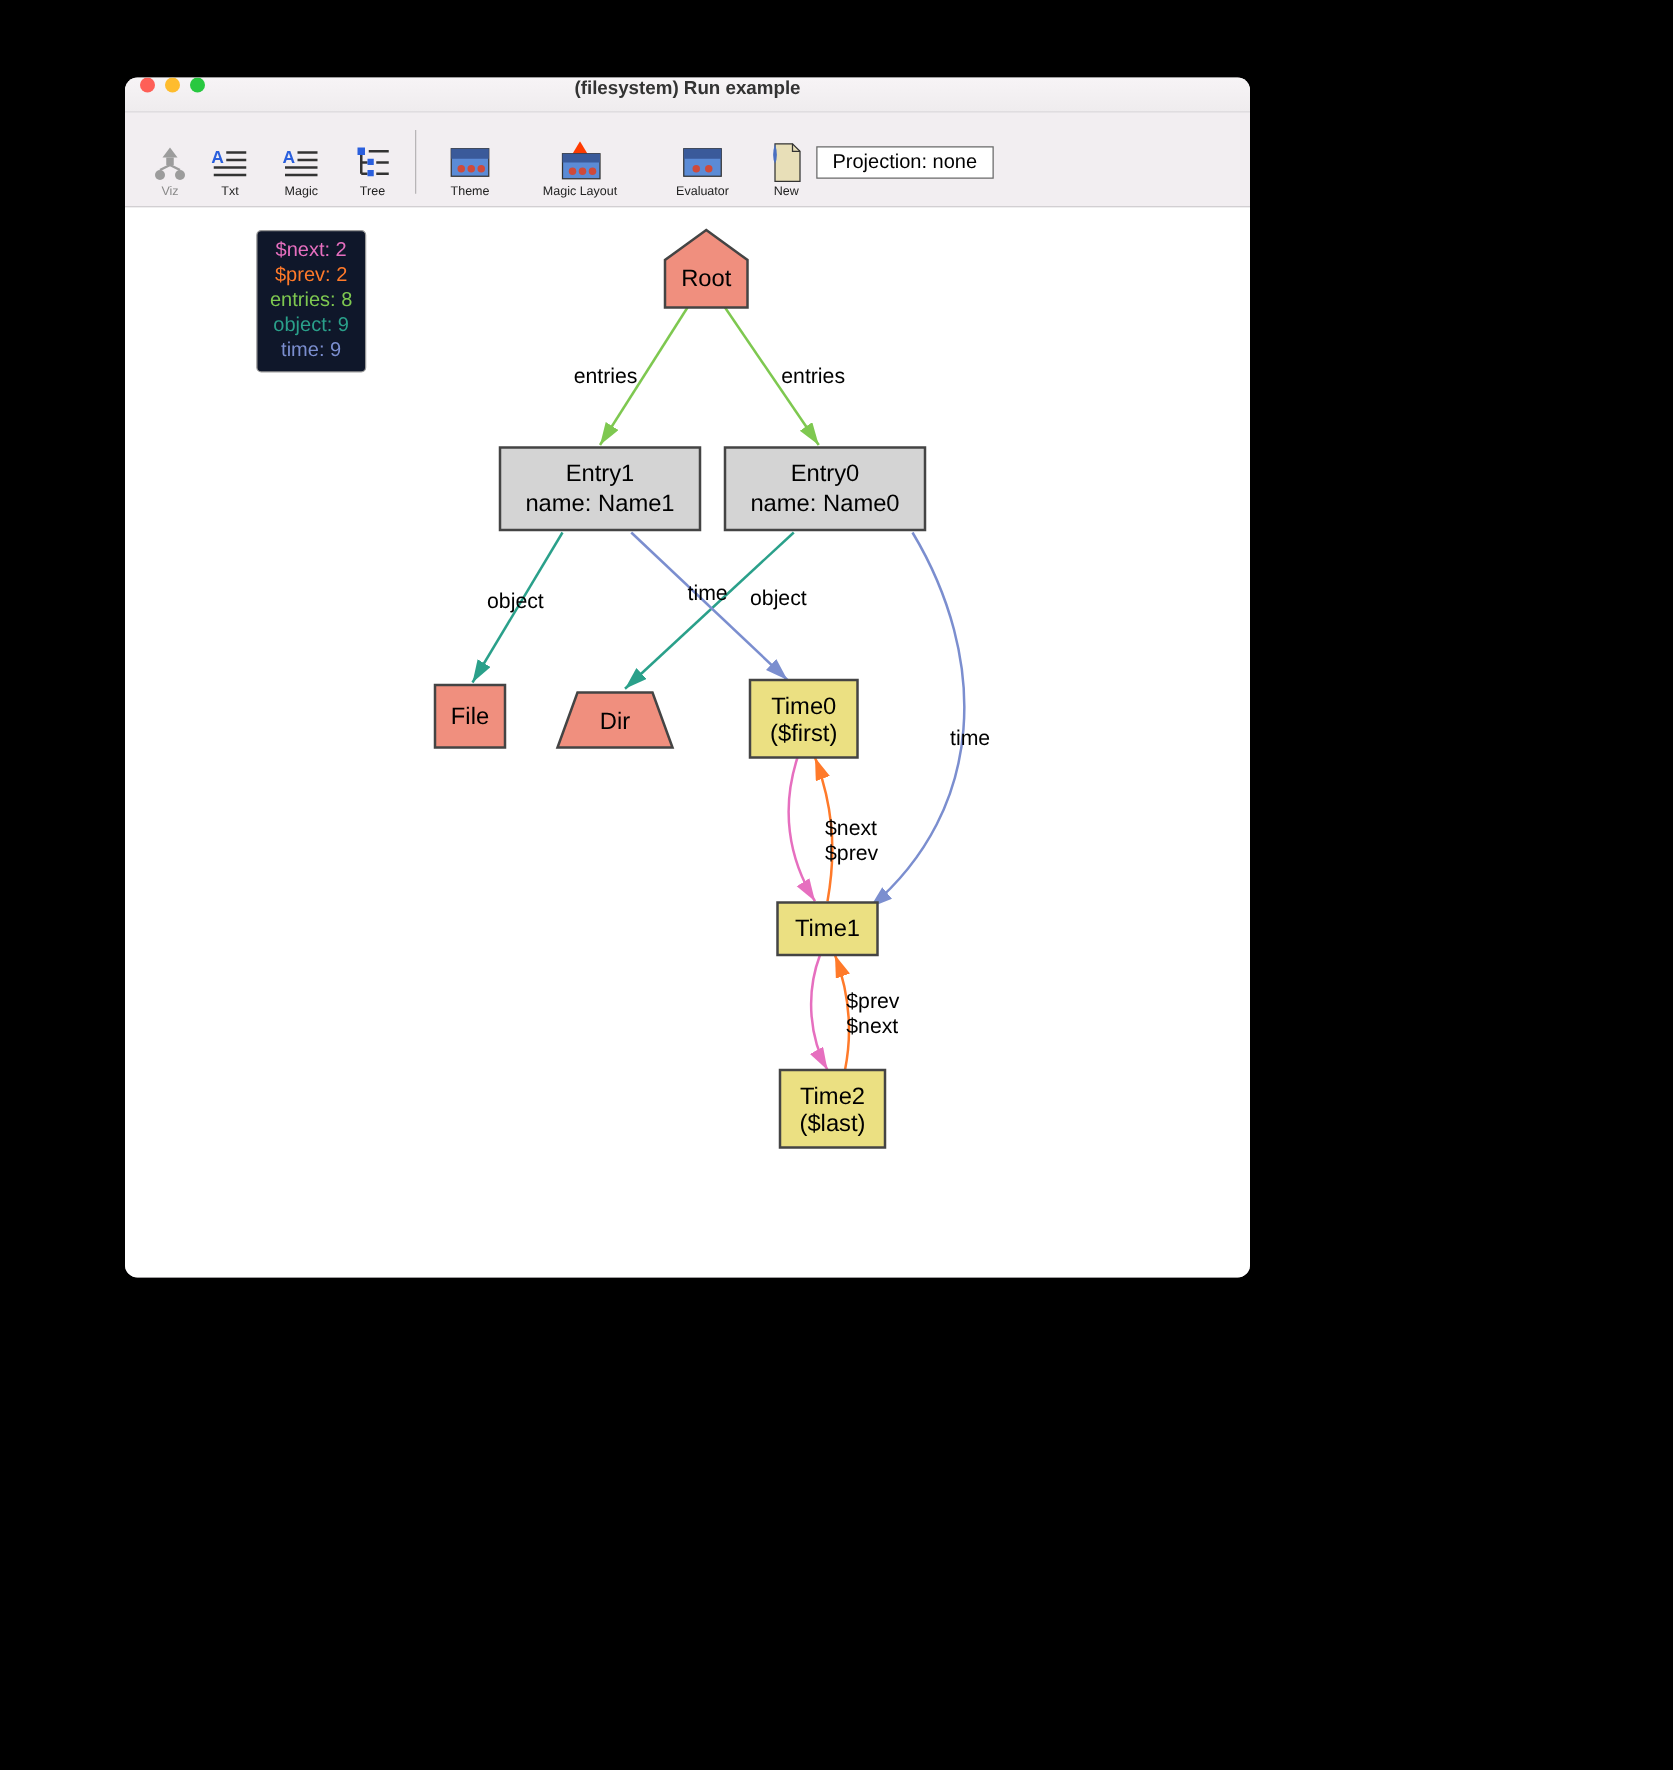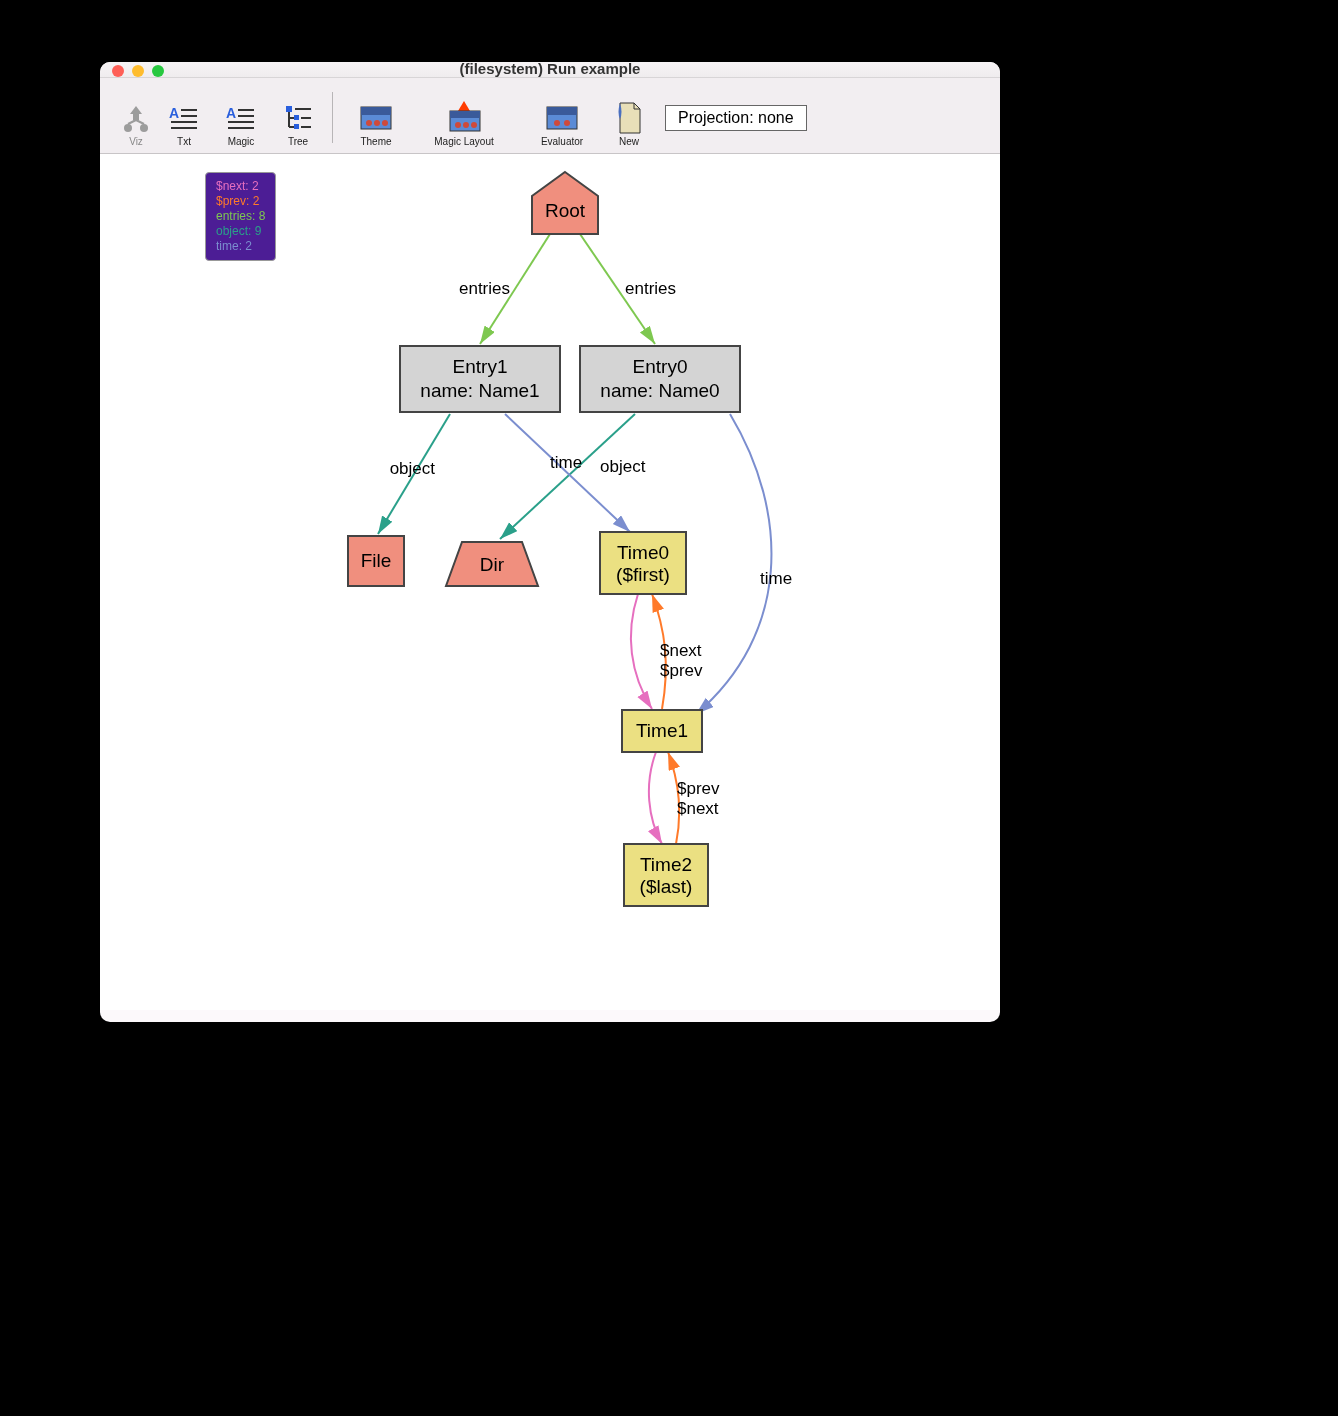--- a/index.html
+++ b/index.html
@@ -16,23 +16,23 @@
     left: 100px;
     top: 62px;
     width: 900px;
     height: 960px;
     background: #fcf9fb;
     border-radius: 10px;
     box-shadow: 0 25px 60px rgba(0,0,0,0.6);
     overflow: hidden;
   }
   .titlebar {
-    height: 16px;
+    height: 28px;
     display: flex;
-    align-items: flex-end;
+    align-items: flex-start;
     padding: 0 12px;
     background: linear-gradient(#f7f4f6,#efecee);
     border-bottom: 1px solid #d8d5d7;
     position: relative;
   }
   .traffic { display:flex; gap:8px; }
   .traffic .dot { width:12px; height:12px; border-radius:50%; }
   .dot.red{background:#fe5f57;} .dot.yellow{background:#febc2e;} .dot.green{background:#28c840;}
   .title {
     position:absolute; left:0; right:0; text-align:center;
@@ -49,35 +49,36 @@
   .tb-btn {
     display:flex; flex-direction:column; align-items:center;
     width:66px; padding:4px 0 6px 0; cursor:pointer;
   }
   .tb-btn.narrow{width:48px;}
   .tb-btn .ico { height:36px; display:flex; align-items:center; justify-content:center; }
   .tb-btn .lbl { font-size:10px; color:#222; }
   .tb-btn.active .lbl { color:#888; }
   .vsep { width:1px; background:#b8b5b7; margin:10px 10px; align-self:stretch; }
   .proj {
-    margin-left:12px; align-self:center;
+    margin-left:0; align-self:center;
     border:1px solid #666; background:#fff;
     padding:3px 12px; font-size:16px;
   }
   .canvas {
     position:relative;
     width:100%;
     height: calc(100% - 104px);
     background:#fff;
   }
   .legend {
     position:absolute; left:105px; top:18px;
     border:1px solid #999; border-radius:4px;
-    padding:6px 10px; font-size:12px; background:#4c1d95;
+    padding:6px 10px; font-size:16px; background:#0f172a;
     line-height:1.25;
+    text-align:center;
   }
   .legend div{white-space:nowrap;}
   .c-next{color:#e66fbf;} .c-prev{color:#ff7a2a;}
   .c-entries{color:#7ec850;} .c-object{color:#2aa08a;} .c-time{color:#7b8ecf;}
   svg.graph { position:absolute; inset:0; }
   .node-rect { fill:#d4d4d4; stroke:#444; stroke-width:2; }
   .node-yellow { fill:#ebe082; stroke:#444; stroke-width:2; }
   .node-red { fill:#f08f7e; stroke:#444; stroke-width:2; }
   .ntxt { font-size:19px; fill:#000; text-anchor:middle; dominant-baseline:middle; }
   .elabel { font-size:17px; }
@@ -212,21 +213,21 @@
     </div>
     <div class="proj">Projection: none</div>
   </div>
 
   <div class="canvas">
     <div class="legend">
       <div class="c-next">$next: 2</div>
       <div class="c-prev">$prev: 2</div>
       <div class="c-entries">entries: 8</div>
       <div class="c-object">object: 9</div>
-      <div class="c-time">time: 2</div>
+      <div class="c-time">time: 9</div>
     </div>
 
     <svg class="graph" width="900" height="860">
       <defs>
         <marker id="ah-entries" markerWidth="10" markerHeight="10" refX="9" refY="3" orient="auto">
             <path d="M0,0 L9,3 L0,6 z" fill="#7ec850"></path>
           </marker>
         <marker id="ah-object" markerWidth="10" markerHeight="10" refX="9" refY="3" orient="auto">
             <path d="M0,0 L9,3 L0,6 z" fill="#2aa08a"></path>
           </marker>

